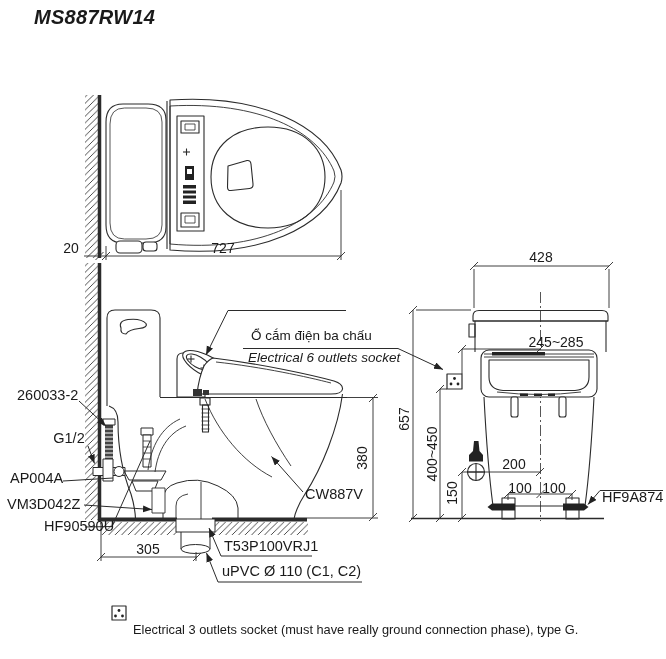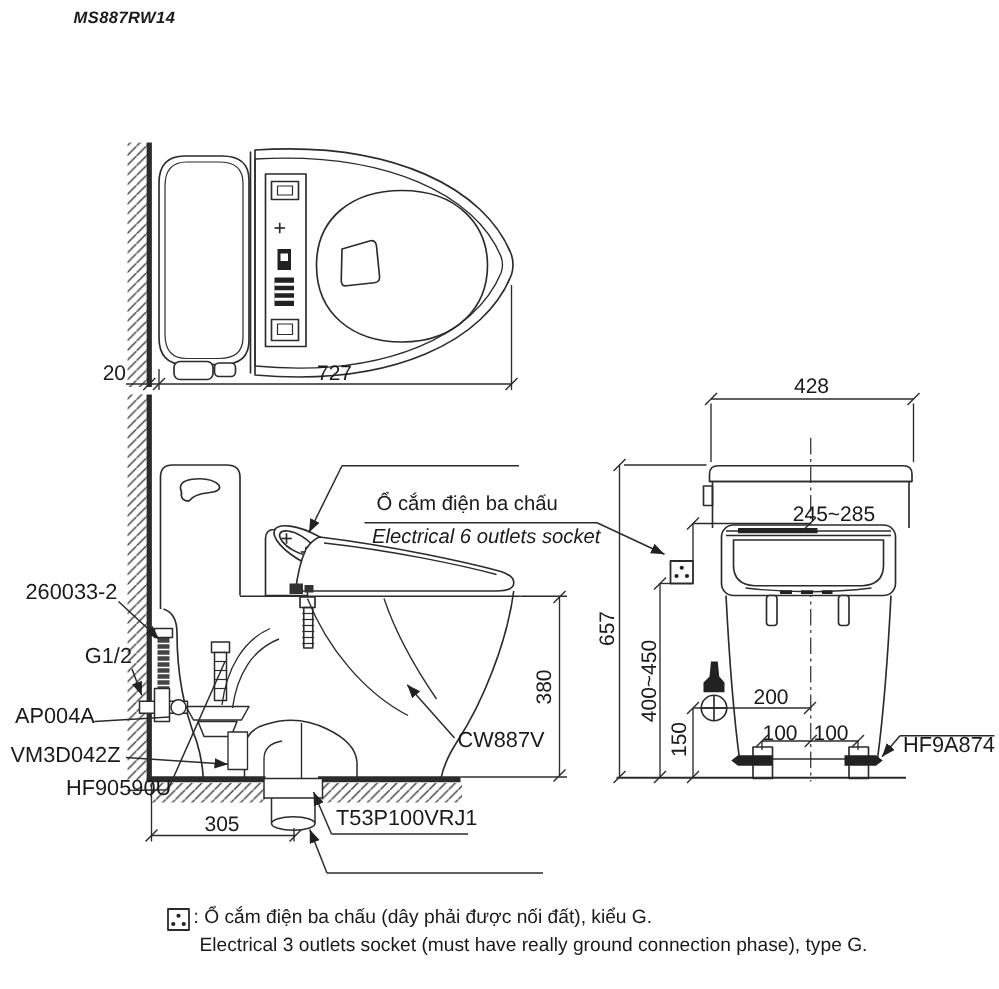--- a/index.html
+++ b/index.html
@@ -4,24 +4,24 @@
 <style>
   html,body { margin:0; padding:0; background:#fff; }
   #canvas {
     position:relative; width:666px; height:659px; background:#fff;
     font-family:"Liberation Sans", sans-serif; color:#1a1a1a; overflow:hidden;
   }
   #canvas svg { position:absolute; left:0; top:0; }
   .lbl { position:absolute; white-space:nowrap; font-size:14.5px; color:#1a1a1a; line-height:1.1; }
   .dim { position:absolute; white-space:nowrap; font-size:14px; color:#1a1a1a; line-height:1; }
   .ctr { text-align:center; }
-  .rgt { text-align:right; }
+  .rgt { text-align:center; }
   .vdim { position:absolute; white-space:nowrap; font-size:14px; color:#1a1a1a; line-height:1;
           transform:translate(-50%,-50%) rotate(-90deg); }
-  .title { position:absolute; left:34px; top:6px; font-size:11px; font-weight:bold; font-style:italic; letter-spacing:0.3px;margin-left:15px; }
+  .title { position:absolute; left:34px; top:6px; font-size:20px; font-weight:bold; font-style:italic; letter-spacing:0.3px; }
   .big { font-size:15.5px; }
   .soc { font-size:13.5px;text-align:right; }
   .it { font-style:italic; }
   .note { position:absolute; font-size:12.8px; white-space:nowrap; }
 </style>
 </head>
 <body>
 
 <div id="canvas">
 
@@ -283,28 +283,28 @@
 
   <div class="lbl soc" style="left:251px; top:329px;">Ổ cắm điện ba chấu</div>
   <div class="lbl soc it" style="left:248px; top:351px;">Electrical 6 outlets socket</div>
   <div class="lbl" style="left:17px; top:388px;text-align:right;">260033-2</div>
   <div class="lbl rgt" style="left:50px; top:431px; width:38px;">G1/2</div>
   <div class="lbl" style="left:10px; top:471px;">AP004A</div>
   <div class="lbl" style="left:7px; top:497px;">VM3D042Z</div>
   <div class="lbl" style="left:12px; top:519px;margin-left:32px;">HF90590U</div>
   <div class="lbl" style="left:305px; top:487px;">CW887V</div>
   <div class="lbl" style="left:224px; top:539px;">T53P100VRJ1</div>
+  <div class="lbl" style="left:222px; top:564px;">uPVC Ø 110 (C1, C2)</div>
   <div class="vdim" style="left:362px; top:458px;">380</div>
   <div class="dim ctr" style="left:128px; top:542px; width:40px;">305</div>
 
   <div class="dim ctr" style="left:521px; top:250px; width:40px;">428</div>
   <div class="vdim" style="left:404px; top:419px;">657</div>
   <div class="dim ctr" style="left:475px; top:335px; width:66px;padding-left:48px;">245~285</div>
   <div class="vdim" style="left:432px; top:454px;">400~450</div>
   <div class="vdim" style="left:452px; top:493px;">150</div>
   <div class="dim ctr" style="left:494px; top:457px; width:40px;">200</div>
   <div class="dim ctr" style="left:506px; top:481px; width:28px;">100</div>
   <div class="dim ctr" style="left:540px; top:481px; width:28px;">100</div>
   <div class="lbl" style="left:602px; top:474px;margin-top:16px;">HF9A874</div>
 
-  <div class="note" style="left:129px; top:603px;">: Ổ cắm điện ba chấu (dây phải được nối đất), kiểu G.</div>
   <div class="note" style="left:133px; top:622px;">Electrical 3 outlets socket (must have really ground connection phase), type G.</div>
 </div>
 
 </body></html>

